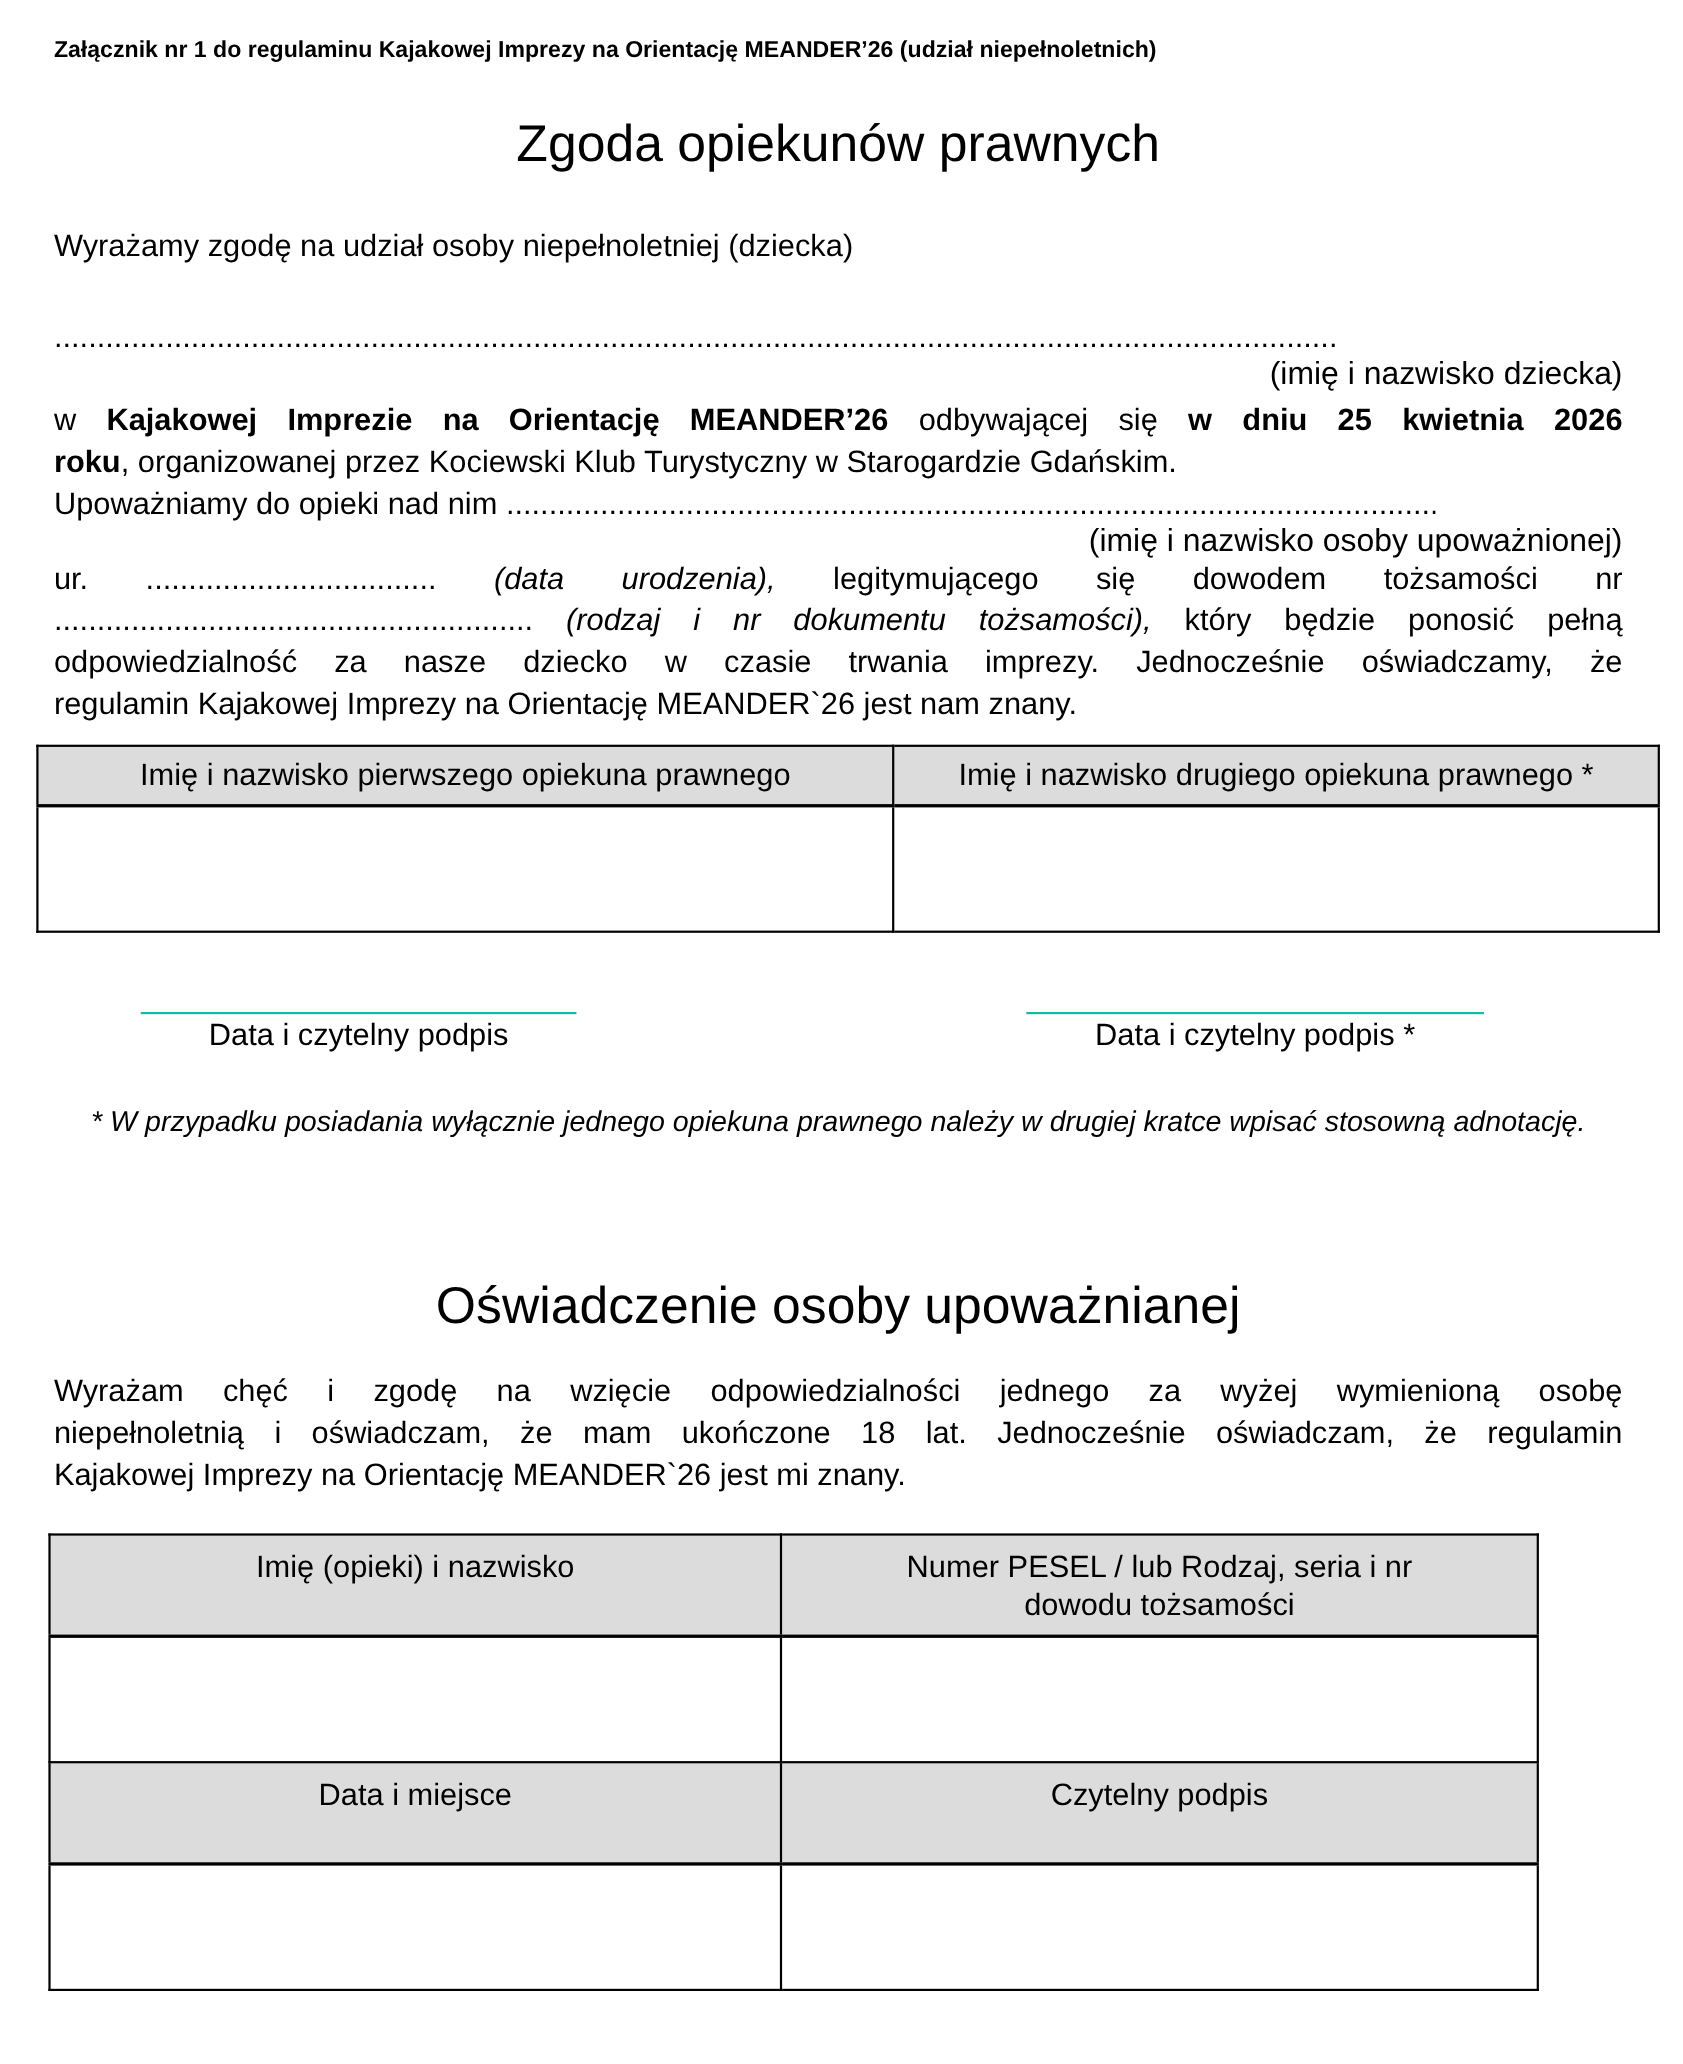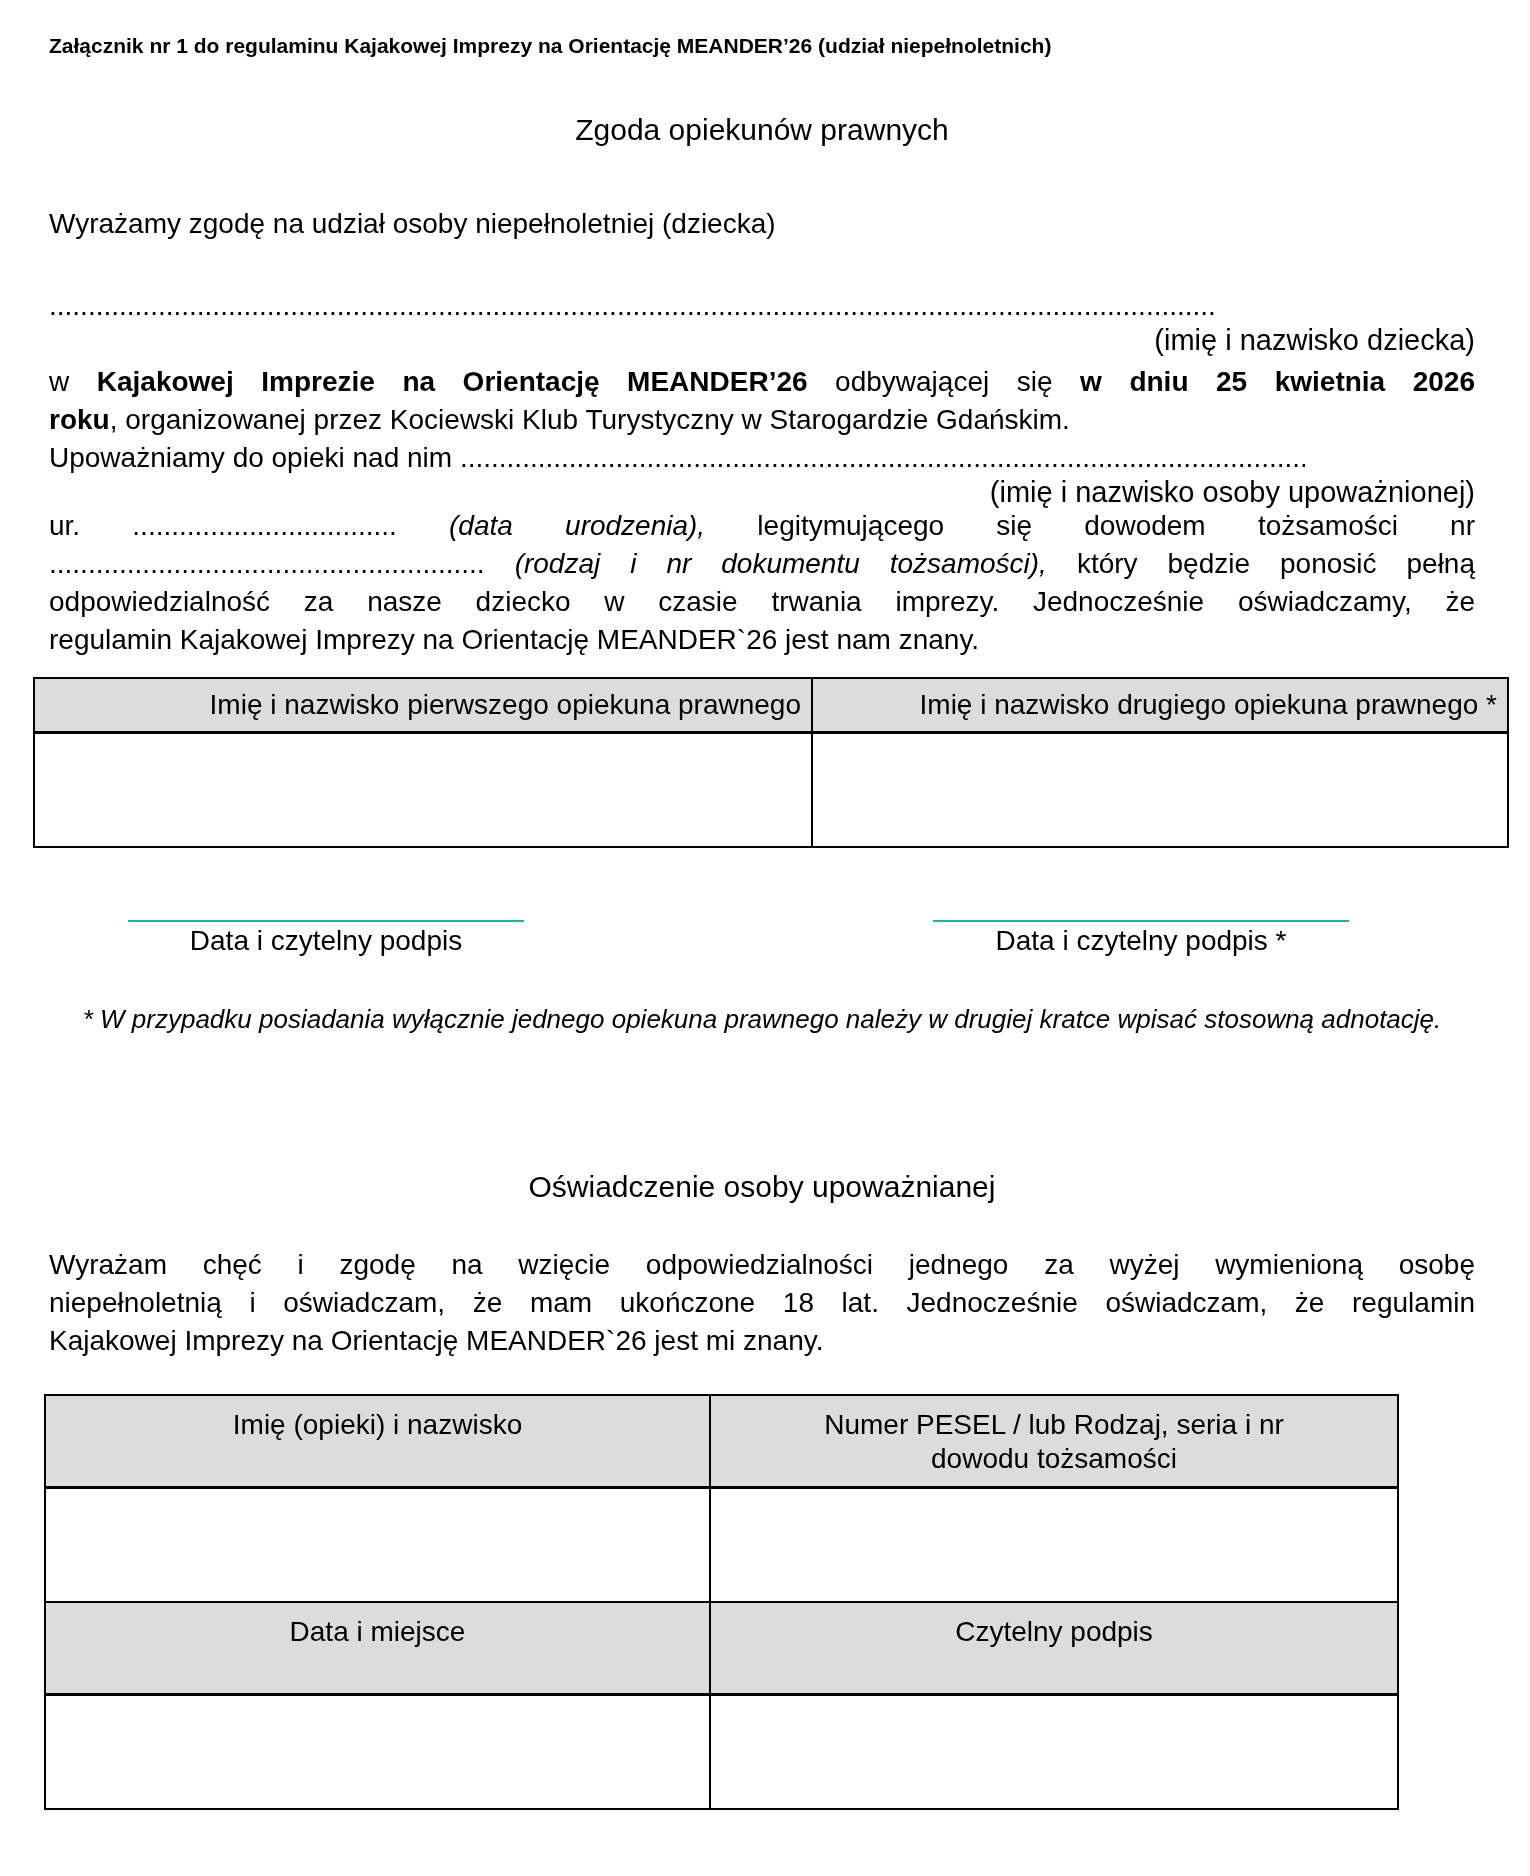--- a/index.html
+++ b/index.html
@@ -10,35 +10,35 @@
     background: #ffffff;
     color: #000000;
     font-family: "Liberation Sans", sans-serif;
     font-size: 28px;
     line-height: 38px;
     padding: 14px 36px 0 30px;
     box-sizing: border-box;
     overflow: hidden;
   }
   .attachment { font-size: 21px; line-height: 27px; font-weight: bold; }
-  .doc-title  { font-size: 30px; line-height: 54px; font-weight: 400; text-align: center; margin-top: 44px; }
+  .doc-title  { font-size: 47px; line-height: 54px; font-weight: 400; text-align: center; margin-top: 44px; }
   .intro      { margin-top: 48px; }
   .dotline    { margin-top: 44px; height: 38px; width: 1238px; overflow: hidden; white-space: nowrap; }
   .caption    { text-align: right; font-size: 29px; line-height: 30px; }
   .para       { margin-top: 8px; }
   .just       { text-align: justify; text-align-last: justify; }
   .it         { font-style: italic; }
   .b          { font-weight: bold; }
   .dots-clip  { display: inline-block; overflow: hidden; white-space: nowrap; width: 845px; height: 38px; vertical-align: bottom; }
 
   table { border-collapse: collapse; table-layout: fixed; }
   td    { border: 2px solid #000; padding: 0 10px; box-sizing: border-box; }
 
   .t1 { width: 1474px; margin: 18px 0 0 -16px; }
-  .t1 .hdr td  { background: #dcdcdc; height: 54px; text-align: right; vertical-align: middle; border-bottom-width: 3px; }
+  .t1 .hdr td  { background: #dcdcdc; height: 54px; text-align: center; vertical-align: middle; border-bottom-width: 3px; }
   .t1 .body td { height: 115px; background: #ffffff; }
 
   .sig-row { position: relative; height: 46px; margin-top: 72px; }
   .sig { position: absolute; top: 0; border-top: 2px solid #14b8a6; text-align: center; }
   .sig-left  { left: 79px;  width: 396px; }
   .sig-right { left: 884px; width: 416px; }
 
   .footnote { margin-top: 36px; font-style: italic; font-size: 26px; line-height: 34px; text-align: center; }
 
   .title2 { margin-top: 124px; }

